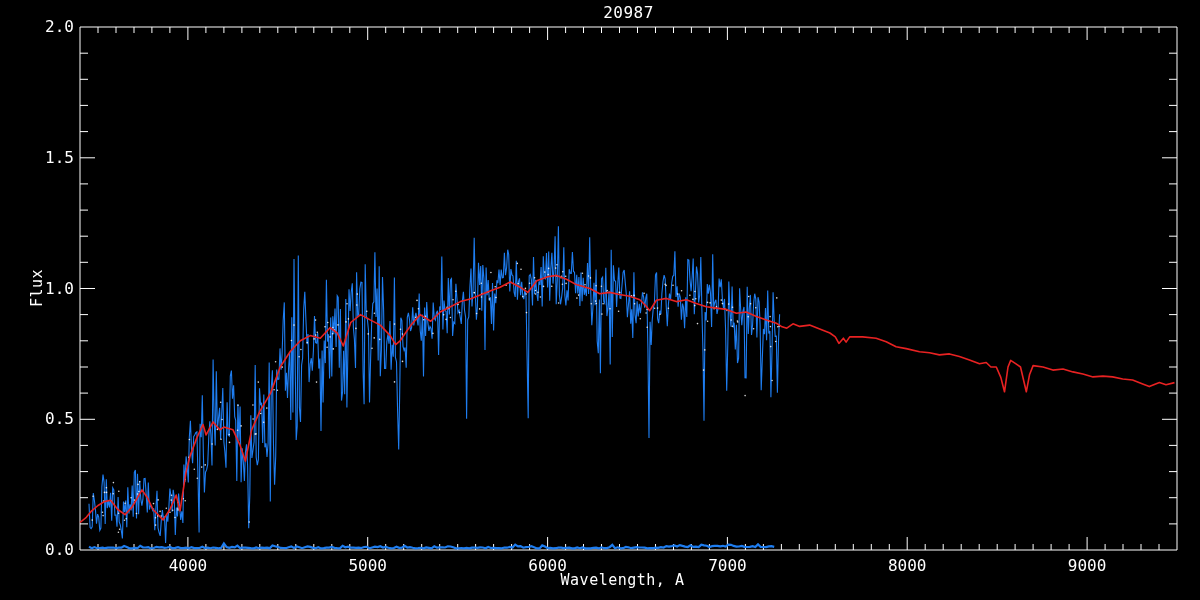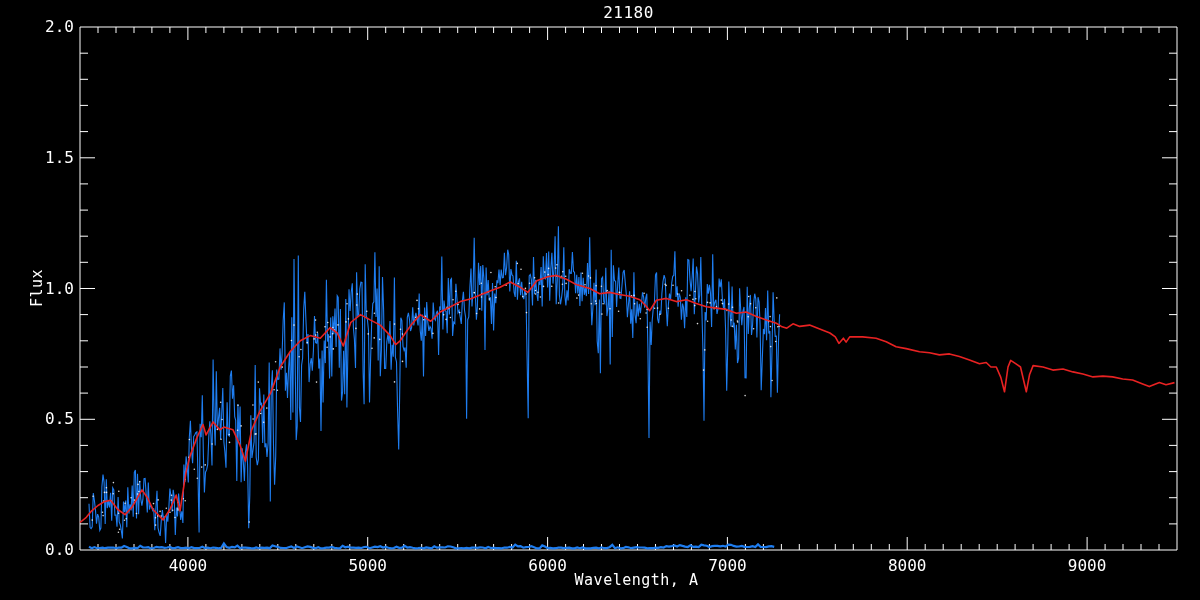--- a/index.html
+++ b/index.html
@@ -1,21 +1,21 @@
 <!DOCTYPE html>
 <html><head>
 <meta charset="utf-8">
 <style>
   html,body{margin:0;padding:0;background:#000;}
   #screen{position:relative;width:1200px;height:600px;background:#000;overflow:hidden;
           font-family:"DejaVu Sans Mono","Liberation Mono",monospace;}
   #plot-svg{position:absolute;left:0;top:0;}
   .axis-text{color:#fff;position:absolute;font-size:16px;letter-spacing:0.5px;}
   #title{left:80px;top:3px;width:1097px;text-align:center;}
-  #xlabel{left:88px;top:571px;width:1097px;text-align:center;font-size:15px;}
+  #xlabel{left:74px;top:571px;width:1097px;text-align:center;font-size:15px;}
   #ylabel{left:37px;top:288px;transform:translate(-50%,-50%) rotate(-90deg);font-size:15px;}
 </style>
 </head>
 <body>
 
 <div id="screen">
   <svg id="plot-svg" width="1200" height="600" viewBox="0 0 1200 600">
       <path d="M80,27 H1177 V550 H80 Z M98.0,550 v-6 M98.0,27 v6 M116.0,550 v-6 M116.0,27 v6 M134.0,550 v-6 M134.0,27 v6 M151.9,550 v-6 M151.9,27 v6 M169.9,550 v-6 M169.9,27 v6 M187.9,550 v-13 M187.9,27 v13 M205.9,550 v-6 M205.9,27 v6 M223.9,550 v-6 M223.9,27 v6 M241.9,550 v-6 M241.9,27 v6 M259.8,550 v-6 M259.8,27 v6 M277.8,550 v-6 M277.8,27 v6 M295.8,550 v-6 M295.8,27 v6 M313.8,550 v-6 M313.8,27 v6 M331.8,550 v-6 M331.8,27 v6 M349.8,550 v-6 M349.8,27 v6 M367.7,550 v-13 M367.7,27 v13 M385.7,550 v-6 M385.7,27 v6 M403.7,550 v-6 M403.7,27 v6 M421.7,550 v-6 M421.7,27 v6 M439.7,550 v-6 M439.7,27 v6 M457.7,550 v-6 M457.7,27 v6 M475.6,550 v-6 M475.6,27 v6 M493.6,550 v-6 M493.6,27 v6 M511.6,550 v-6 M511.6,27 v6 M529.6,550 v-6 M529.6,27 v6 M547.6,550 v-13 M547.6,27 v13 M565.6,550 v-6 M565.6,27 v6 M583.5,550 v-6 M583.5,27 v6 M601.5,550 v-6 M601.5,27 v6 M619.5,550 v-6 M619.5,27 v6 M637.5,550 v-6 M637.5,27 v6 M655.5,550 v-6 M655.5,27 v6 M673.5,550 v-6 M673.5,27 v6 M691.4,550 v-6 M691.4,27 v6 M709.4,550 v-6 M709.4,27 v6 M727.4,550 v-13 M727.4,27 v13 M745.4,550 v-6 M745.4,27 v6 M763.4,550 v-6 M763.4,27 v6 M781.4,550 v-6 M781.4,27 v6 M799.3,550 v-6 M799.3,27 v6 M817.3,550 v-6 M817.3,27 v6 M835.3,550 v-6 M835.3,27 v6 M853.3,550 v-6 M853.3,27 v6 M871.3,550 v-6 M871.3,27 v6 M889.3,550 v-6 M889.3,27 v6 M907.2,550 v-13 M907.2,27 v13 M925.2,550 v-6 M925.2,27 v6 M943.2,550 v-6 M943.2,27 v6 M961.2,550 v-6 M961.2,27 v6 M979.2,550 v-6 M979.2,27 v6 M997.2,550 v-6 M997.2,27 v6 M1015.1,550 v-6 M1015.1,27 v6 M1033.1,550 v-6 M1033.1,27 v6 M1051.1,550 v-6 M1051.1,27 v6 M1069.1,550 v-6 M1069.1,27 v6 M1087.1,550 v-13 M1087.1,27 v13 M1105.1,550 v-6 M1105.1,27 v6 M1123.0,550 v-6 M1123.0,27 v6 M1141.0,550 v-6 M1141.0,27 v6 M1159.0,550 v-6 M1159.0,27 v6 M80,523.9 h8 M1177,523.9 h-8 M80,497.7 h8 M1177,497.7 h-8 M80,471.6 h8 M1177,471.6 h-8 M80,445.4 h8 M1177,445.4 h-8 M80,419.3 h15 M1177,419.3 h-15 M80,393.1 h8 M1177,393.1 h-8 M80,367.0 h8 M1177,367.0 h-8 M80,340.8 h8 M1177,340.8 h-8 M80,314.6 h8 M1177,314.6 h-8 M80,288.5 h15 M1177,288.5 h-15 M80,262.3 h8 M1177,262.3 h-8 M80,236.2 h8 M1177,236.2 h-8 M80,210.1 h8 M1177,210.1 h-8 M80,183.9 h8 M1177,183.9 h-8 M80,157.8 h15 M1177,157.8 h-15 M80,131.6 h8 M1177,131.6 h-8 M80,105.4 h8 M1177,105.4 h-8 M80,79.3 h8 M1177,79.3 h-8 M80,53.2 h8 M1177,53.2 h-8" stroke="#ffffff" fill="none" stroke-width="1"></path>
       <text x="187.9016393442623" y="571" fill="#ffffff" font-size="16" text-anchor="middle" font-family="DejaVu Sans Mono, Liberation Mono, monospace">4000</text>
       <text x="367.73770491803276" y="571" fill="#ffffff" font-size="16" text-anchor="middle" font-family="DejaVu Sans Mono, Liberation Mono, monospace">5000</text>
@@ -265,16 +265,16 @@
       <circle cx="562.4" cy="284.3" r="0.8" fill="#ffffff" opacity="0.85"></circle>
       <circle cx="518.2" cy="283.5" r="0.8" fill="#ffffff" opacity="0.85"></circle>
       <circle cx="299.1" cy="356.8" r="0.8" fill="#ffffff" opacity="0.85"></circle>
       <circle cx="201.7" cy="467.1" r="0.8" fill="#ffffff" opacity="0.85"></circle>
       <circle cx="689.9" cy="295.2" r="0.8" fill="#ffffff" opacity="0.85"></circle>
       <circle cx="153.5" cy="503.6" r="0.8" fill="#ffffff" opacity="0.85"></circle>
       <circle cx="474.3" cy="292.6" r="0.8" fill="#ffffff" opacity="0.85"></circle>
       <polyline points="89.0,546.6 91.7,548.2 94.4,547.1 97.1,548.2 99.8,548.0 102.5,547.6 105.2,548.2 107.9,547.7 110.6,547.6 113.3,547.5 116.0,548.2 118.7,547.6 121.4,547.7 124.1,546.0 126.8,547.1 129.5,548.3 132.2,548.3 134.8,547.9 137.5,548.2 140.2,545.8 142.9,547.3 145.6,547.5 148.3,547.2 151.0,548.4 153.7,548.0 156.4,546.8 159.1,547.3 161.8,547.2 164.5,547.9 167.2,547.5 169.9,546.9 172.6,548.3 175.3,547.8 178.0,547.2 180.7,548.1 183.4,548.2 186.1,547.7 188.8,548.3 191.5,547.1 194.2,548.1 196.9,548.1 199.6,548.0 202.3,546.8 205.0,548.0 207.7,547.6 210.4,548.2 213.1,547.5 215.8,547.8 218.5,548.3 221.2,547.8 223.9,543.4 226.6,547.1 229.3,547.9 232.0,547.0 234.7,547.4 237.4,545.6 240.1,548.0 242.8,547.6 245.4,547.7 248.1,547.9 250.8,548.2 253.5,548.4 256.2,547.5 258.9,548.2 261.6,547.7 264.3,547.8 267.0,547.7 269.7,548.2 272.4,545.4 275.1,546.3 277.8,546.8 280.5,547.9 283.2,548.0 285.9,548.2 288.6,547.3 291.3,546.4 294.0,548.0 296.7,546.5 299.4,547.3 302.1,548.2 304.8,547.2 307.5,546.4 310.2,546.9 312.9,547.9 315.6,548.2 318.3,547.2 321.0,548.4 323.7,548.1 326.4,547.6 329.1,547.6 331.8,547.0 334.5,547.8 337.2,548.1 339.9,548.3 342.6,545.8 345.3,547.3 348.0,546.7 350.7,547.7 353.4,547.7 356.0,547.8 358.7,547.7 361.4,548.0 364.1,547.0 366.8,546.8 369.5,548.3 372.2,547.5 374.9,546.7 377.6,547.1 380.3,546.2 383.0,547.5 385.7,546.9 388.4,547.7 391.1,548.4 393.8,548.0 396.5,546.7 399.2,547.8 401.9,547.6 404.6,545.9 407.3,547.5 410.0,547.1 412.7,547.8 415.4,548.3 418.1,548.1 420.8,547.8 423.5,548.4 426.2,547.4 428.9,547.8 431.6,548.3 434.3,546.2 437.0,547.7 439.7,547.4 442.4,547.3 445.1,547.5 447.8,546.3 450.5,546.5 453.2,547.3 455.9,548.3 458.6,548.3 461.3,548.0 463.9,548.4 466.6,547.9 469.3,548.3 472.0,547.6 474.7,547.5 477.4,547.9 480.1,547.4 482.8,547.5 485.5,548.3 488.2,546.9 490.9,548.0 493.6,547.9 496.3,548.2 499.0,548.2 501.7,548.3 504.4,547.5 507.1,547.7 509.8,547.0 512.5,547.5 515.2,544.6 517.9,546.4 520.6,546.1 523.3,547.7 526.0,547.1 528.7,547.0 531.4,546.2 534.1,547.2 536.8,548.4 539.5,548.4 542.2,545.4 544.9,546.5 547.6,548.2 550.3,547.8 553.0,548.3 555.7,548.2 558.4,547.6 561.1,547.7 563.8,548.1 566.5,547.8 569.2,547.6 571.9,548.3 574.5,548.3 577.2,547.5 579.9,548.2 582.6,547.5 585.3,548.4 588.0,548.4 590.7,548.4 593.4,547.8 596.1,547.7 598.8,548.4 601.5,547.3 604.2,548.2 606.9,548.1 609.6,547.2 612.3,544.9 615.0,548.2 617.7,547.3 620.4,548.3 623.1,548.2 625.8,547.0 628.5,547.3 631.2,548.2 633.9,547.7 636.6,547.2 639.3,547.5 642.0,547.5 644.7,547.7 647.4,548.4 650.1,548.1 652.8,548.2 655.5,547.6 658.2,547.8 660.9,547.2 663.6,547.5 666.3,546.1 669.0,546.6 671.7,546.1 674.4,545.4 677.1,546.5 679.8,545.1 682.5,545.9 685.1,546.6 687.8,547.0 690.5,545.3 693.2,546.9 695.9,546.7 698.6,547.1 701.3,544.8 704.0,545.4 706.7,545.7 709.4,547.0 712.1,546.2 714.8,545.9 717.5,545.8 720.2,546.3 722.9,545.8 725.6,546.6 728.3,544.6 731.0,544.8 733.7,545.9 736.4,546.6 739.1,546.5 741.8,545.9 744.5,546.9 747.2,547.0 749.9,546.9 752.6,546.2 755.3,547.0 758.0,544.4 760.7,547.0 763.4,547.0 766.1,547.1 768.8,546.4 771.5,546.2 774.2,546.9 " fill="none" stroke="#1e7df0" stroke-width="2.2"></polyline>
       <polyline points="80.0,522.5 86.3,517.3 91.7,510.8 98.0,505.5 104.3,501.6 110.6,500.3 117.8,509.5 125.0,514.7 132.2,506.9 142.0,489.9 147.4,497.7 153.0,509.5 163.1,519.9 169.9,509.5 176.2,495.1 180.0,510.8 186.1,471.6 190.1,455.9 196.9,437.6 203.0,424.5 206.1,434.9 213.1,421.9 219.7,429.7 223.9,427.1 232.9,429.7 240.1,445.4 245.4,461.1 251.7,429.7 259.8,411.4 270.6,393.1 280.2,367.0 290.4,351.3 300.3,340.8 310.2,335.6 320.3,338.2 330.0,327.7 337.2,333.0 343.3,346.0 350.7,322.5 360.5,314.6 370.1,319.9 380.3,325.1 390.2,335.6 395.6,344.7 400.1,340.8 410.9,325.1 420.2,314.6 430.7,321.2 440.2,312.0 450.5,306.8 460.4,301.6 470.2,299.0 480.1,295.0 490.0,291.1 500.1,287.2 510.2,282.0 520.1,287.2 527.8,292.4 536.8,280.7 547.6,276.7 556.6,275.4 566.5,279.3 576.3,284.6 589.8,288.5 599.7,293.7 609.8,292.4 619.5,294.5 629.8,296.3 639.8,299.7 645.6,305.5 649.7,310.7 656.4,300.3 666.3,298.4 676.3,301.6 686.4,299.7 696.3,303.4 706.4,306.8 716.3,308.1 726.3,309.4 736.4,313.3 746.3,312.0 756.4,316.5 766.3,319.9 776.3,323.3 781.4,326.4 786.8,328.2 793.0,323.8 799.7,326.4 809.6,325.1 819.7,329.0 829.9,333.0 835.3,336.9 838.9,343.4 843.4,338.2 846.1,342.1 849.7,336.9 862.6,336.9 876.1,338.2 886.2,341.8 896.1,346.8 906.2,348.6 919.5,351.8 929.5,352.8 939.4,354.9 949.5,353.9 959.4,356.5 969.5,359.9 979.5,363.8 986.2,362.5 990.9,367.0 996.3,367.0 1000.8,377.4 1004.5,391.8 1008.0,367.0 1010.7,360.4 1016.0,363.8 1020.5,367.0 1026.3,391.8 1029.5,374.8 1033.1,365.6 1043.0,367.0 1052.9,370.1 1063.0,369.0 1072.9,371.9 1082.9,374.0 1093.0,376.9 1102.9,376.1 1112.6,376.9 1122.7,379.0 1132.6,380.0 1142.7,383.9 1149.3,386.6 1159.4,382.6 1166.0,384.7 1174.5,382.6 " fill="none" stroke="#e82222" stroke-width="1.6" stroke-linejoin="round"></polyline>
     </svg>
-  <div id="title" class="axis-text">21180</div>
+  <div id="title" class="axis-text">20987</div>
   <div id="xlabel" class="axis-text">Wavelength, A</div>
   <div id="ylabel" class="axis-text">Flux</div>
 </div>
 
 </body></html>

